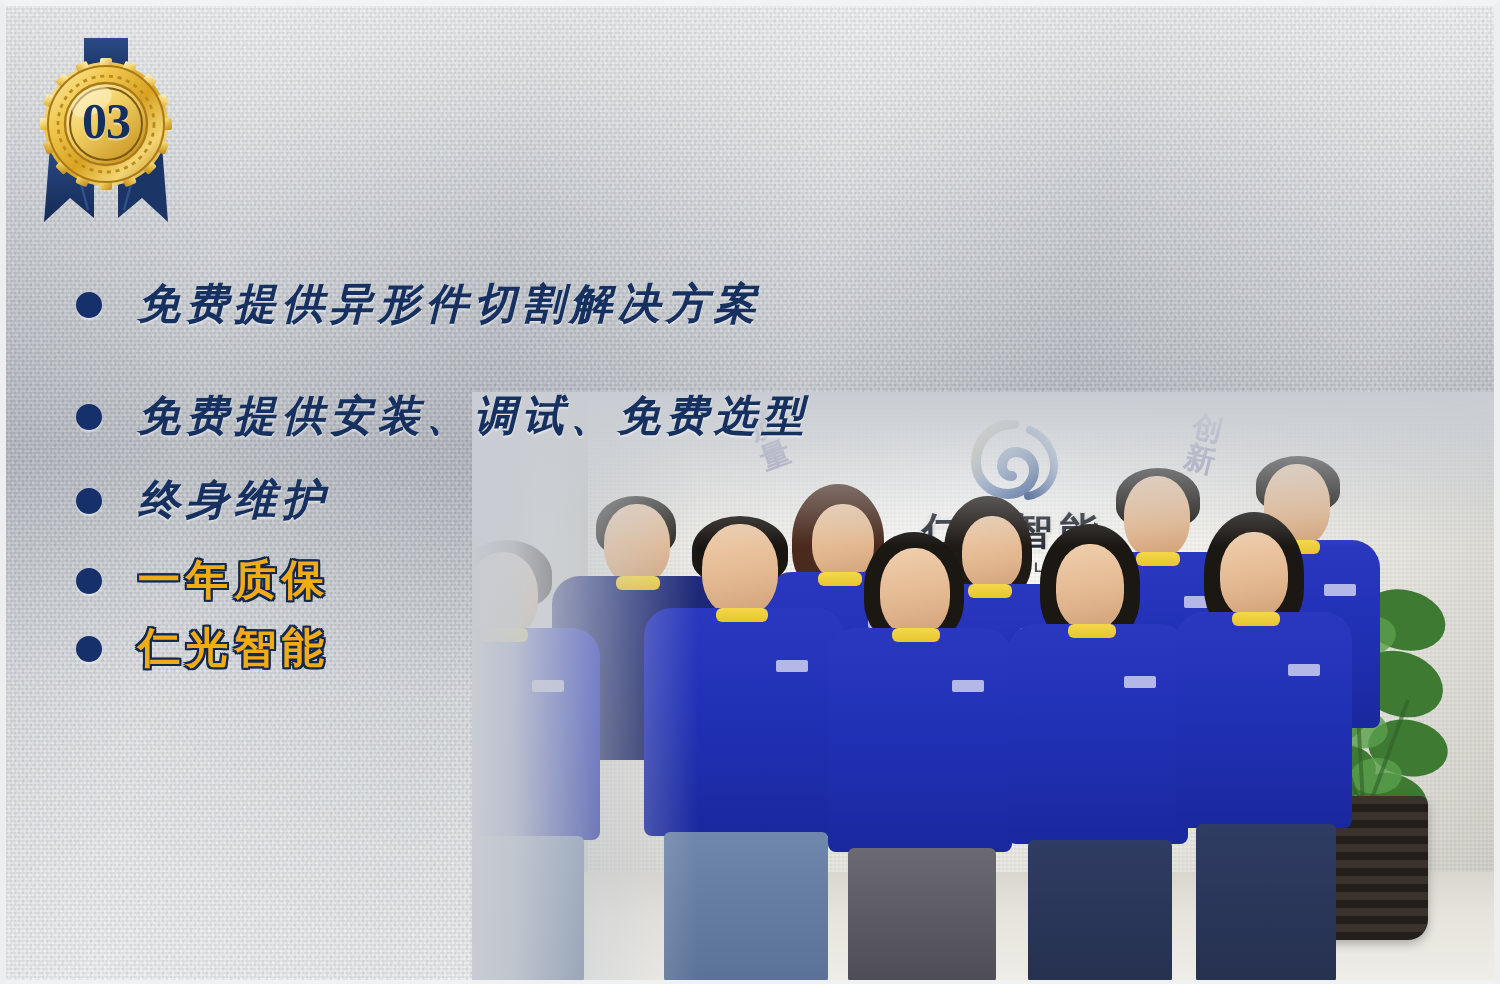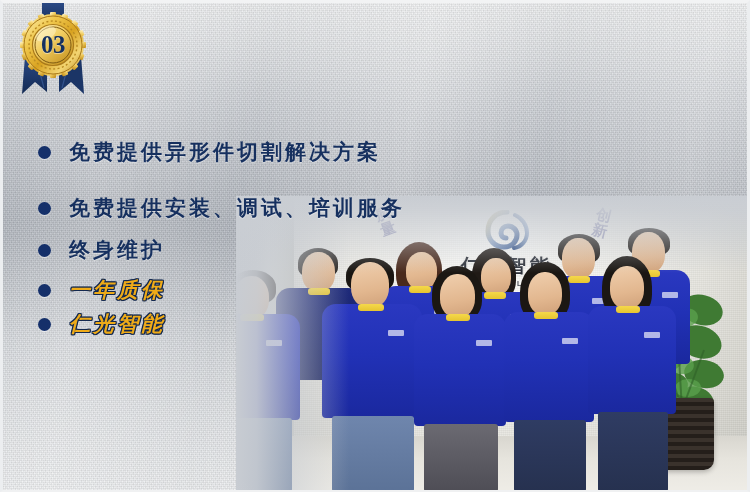--- a/index.html
+++ b/index.html
@@ -56,21 +56,21 @@
     position:absolute; inset:0;
     border-top:3px solid #f2f3f4;
     border-left:3px solid #eceef0;
     border-right:3px solid #eceef0;
     border-bottom:2px solid #f0f1f2;
     pointer-events:none;
   }
 
   
   .badge-wrap{
-    position:absolute; left:13px; top:2px;
+    position:absolute; left:13px; top:19px;
     width:80px; height:92px;
   }
   .ribbon-tail{ position:absolute; width:100%; height:100%; top:0; left:0; }
 
   .medal{
     position:absolute; left:7px; top:10px; width:66px; height:66px;
   }
   .medal-num{
     position:absolute; inset:0;
     display:flex; align-items:center; justify-content:center;
@@ -218,25 +218,25 @@
     margin-left:18px;
     font-family:"Liberation Serif", serif;
     font-weight:bold;
     font-size:21px;
     letter-spacing:3px;
     line-height:1;
     white-space:nowrap;
   }
   .btext.navy{
     color:#16305f;
+    font-style:italic;
     text-shadow:0 1px 1px rgba(255,255,255,.5);
   }
   .btext.gold{
     color:#efab18;
-    font-style:italic;
     text-shadow:
       -1px 0 0 #13284f, 1px 0 0 #13284f, 0 -1px 0 #13284f, 0 1px 0 #13284f,
       -1px -1px 0 #13284f, 1px 1px 0 #13284f, 1px -1px 0 #13284f, -1px 1px 0 #13284f;
     text-align: center;
   }
 </style>
 </head>
 <body>
 
 <div id="page">
@@ -467,21 +467,21 @@
 
   <div class="bullets">
 
     <div class="bullet-row" style="top:16px;position:absolute;">
       <span class="dot"></span>
       <span class="btext navy">免费提供异形件切割解决方案</span>
     </div>
 
     <div class="bullet-row" style="top:72px;position:absolute;">
       <span class="dot"></span>
-      <span class="btext navy">免费提供安装、调试、培训服务</span>
+      <span class="btext navy">免费提供安装、调试、免费选型</span>
     </div>
 
     <div class="bullet-row" style="top:114px;position:absolute;">
       <span class="dot"></span>
       <span class="btext navy">终身维护</span>
     </div>
 
     <div class="bullet-row" style="top:154px;position:absolute;">
       <span class="dot"></span>
       <span class="btext gold">一年质保</span>

